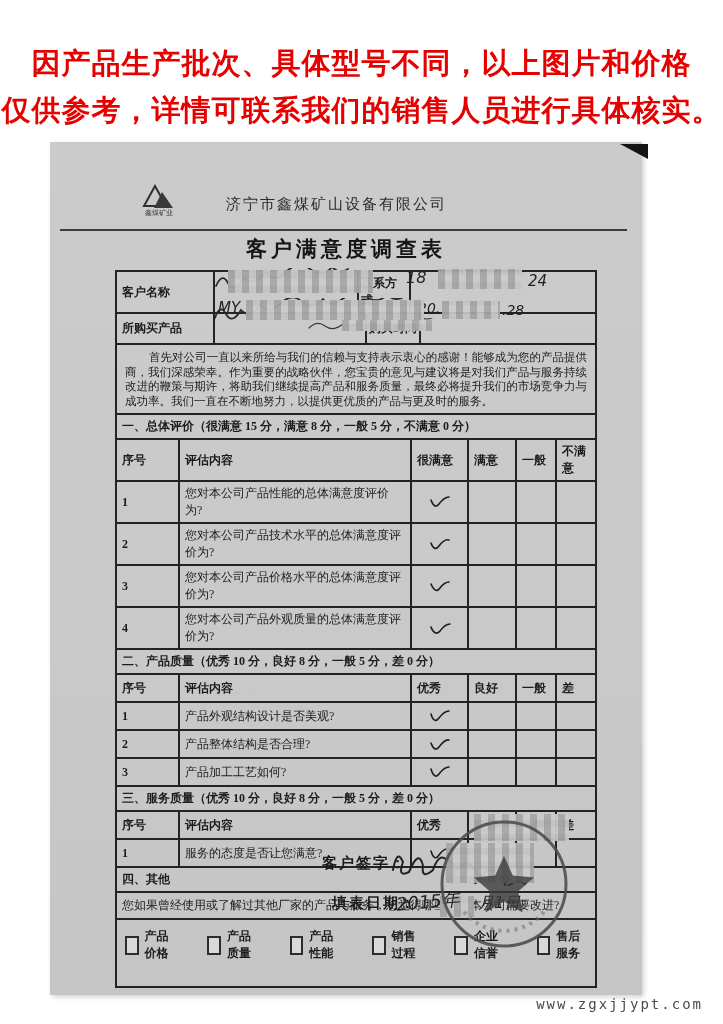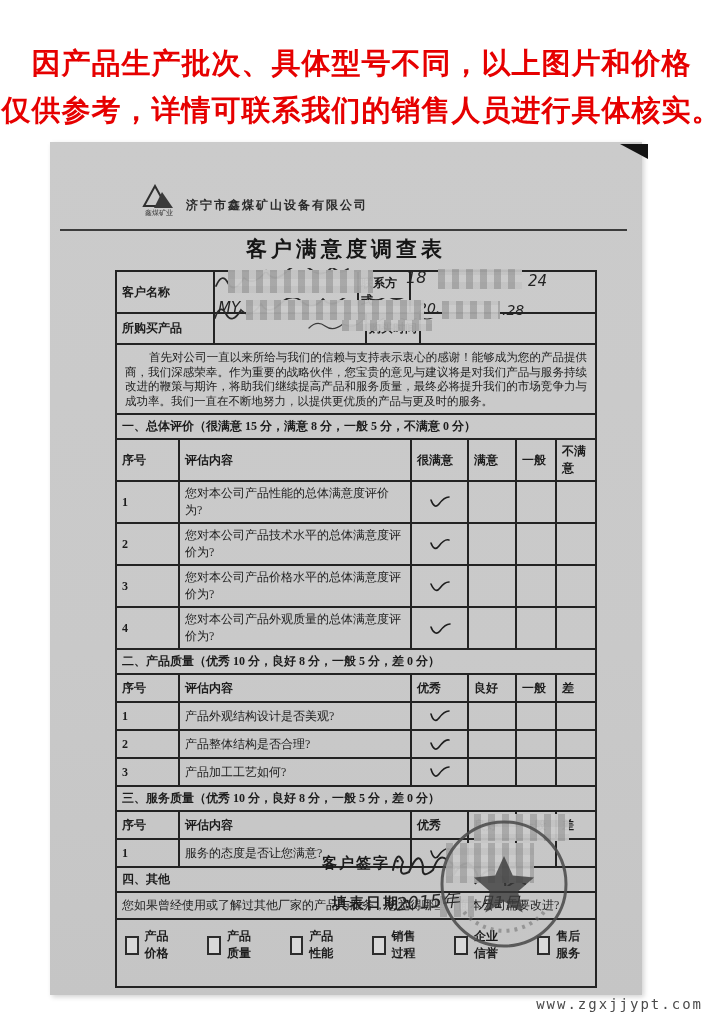--- a/index.html
+++ b/index.html
@@ -10,21 +10,21 @@
               color:#e60000;font-weight:bold;font-size:29px;line-height:47px;letter-spacing:1px;}
   
   .photo{position:absolute;left:50px;top:142px;width:592px;height:853px;
          background:linear-gradient(180deg,#cbcbcb 0%,#c9c9c9 60%,#c5c5c5 100%);
          box-shadow:2px 2px 5px rgba(0,0,0,.18);color:#1e1e1e;}
   .fold{position:absolute;top:2px;right:-6px;width:0;height:0;
         border-top:15px solid #141414;border-left:28px solid transparent;}
   .brand{position:absolute;left:92px;top:42px;display:flex;align-items:flex-end;}
   .logo-wrap{display:flex;flex-direction:column;align-items:center;margin-right:10px;}
   .logo-caption{font-size:7px;color:#333;letter-spacing:0;margin-top:-2px;}
-  .company-name{font-size:12px;color:#2b2b2b;font-weight:bold;letter-spacing:2px;padding-bottom:4px;}
+  .company-name{font-size:15px;color:#2b2b2b;font-weight:normal;letter-spacing:2px;padding-bottom:4px;margin-left:40px;}
   .rule{position:absolute;left:10px;top:87px;width:567px;height:2px;background:#3c3c3c;}
   .form-title{position:absolute;left:0;top:93px;width:100%;text-align:center;
               font-size:21px;font-weight:bold;letter-spacing:4px;color:#161616;
               font-family:"Liberation Serif",serif;}
   
   .frm{position:absolute;left:65px;top:128px;width:482px;border:2px solid #232323;
        font-size:12px;color:#1c1c1c;box-sizing:border-box;z-index:1;
        font-family:"Liberation Serif",serif;}
   .frow{display:flex;border-bottom:2px solid #232323;align-items:stretch;justify-content:center;}
   .frow:last-child{border-bottom:none;}

